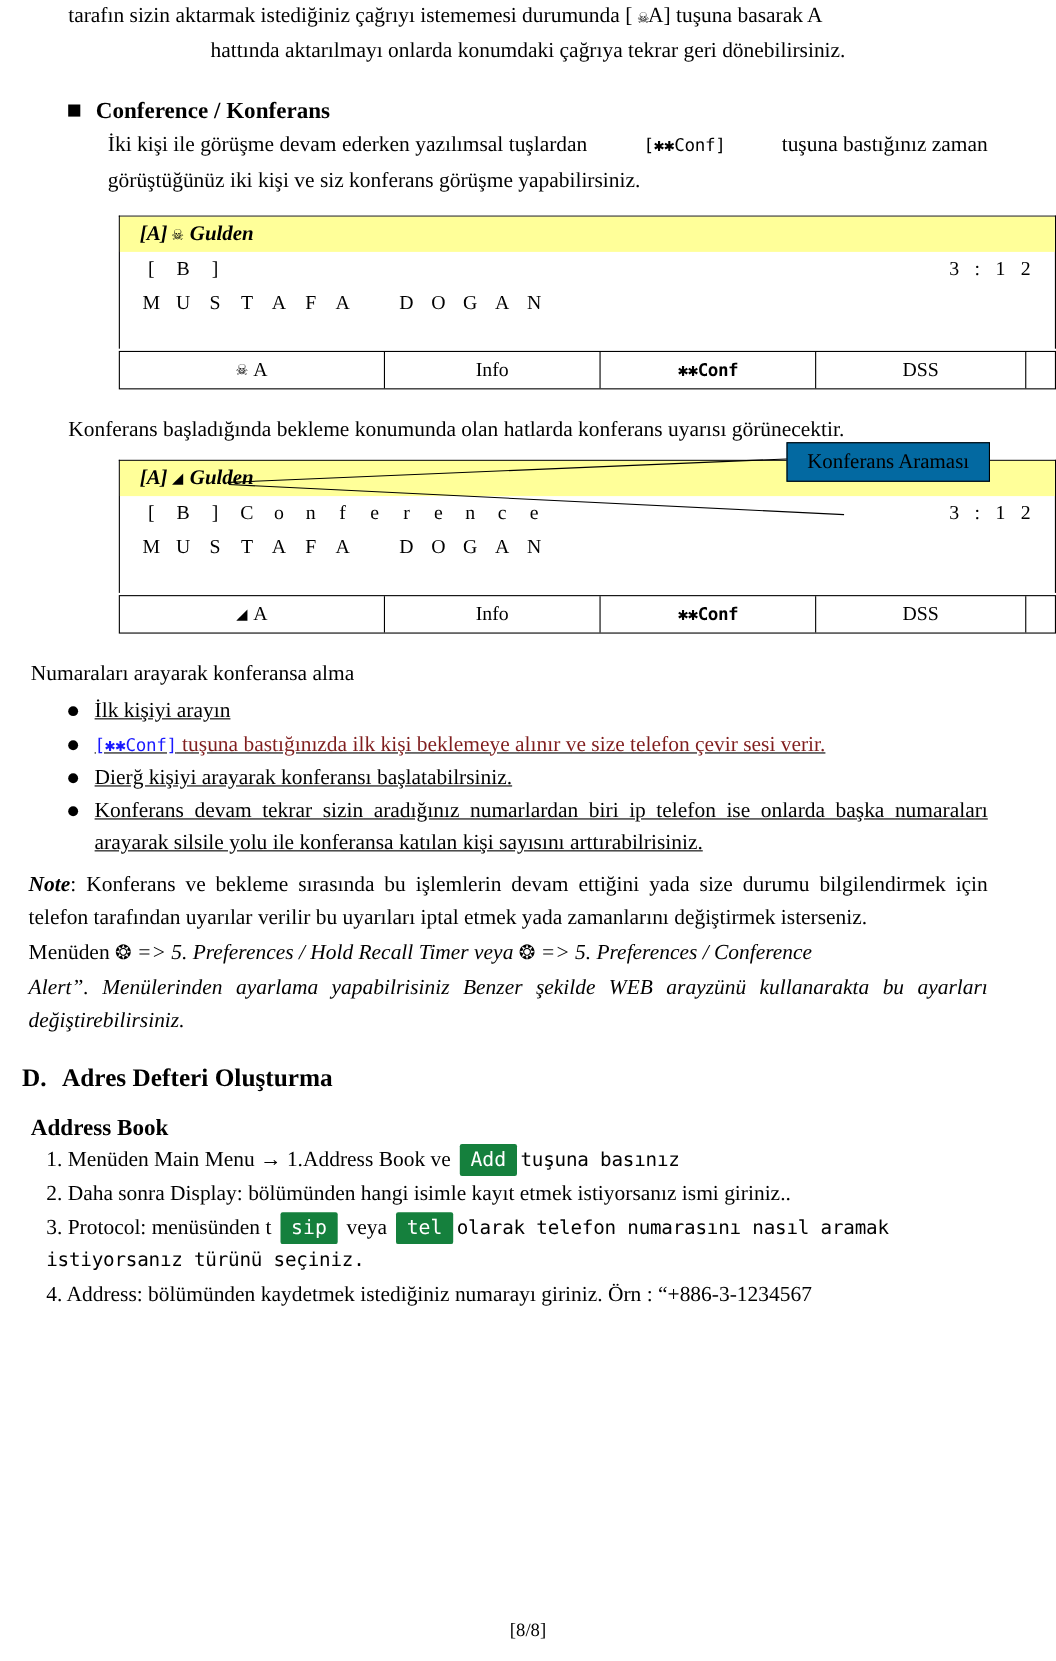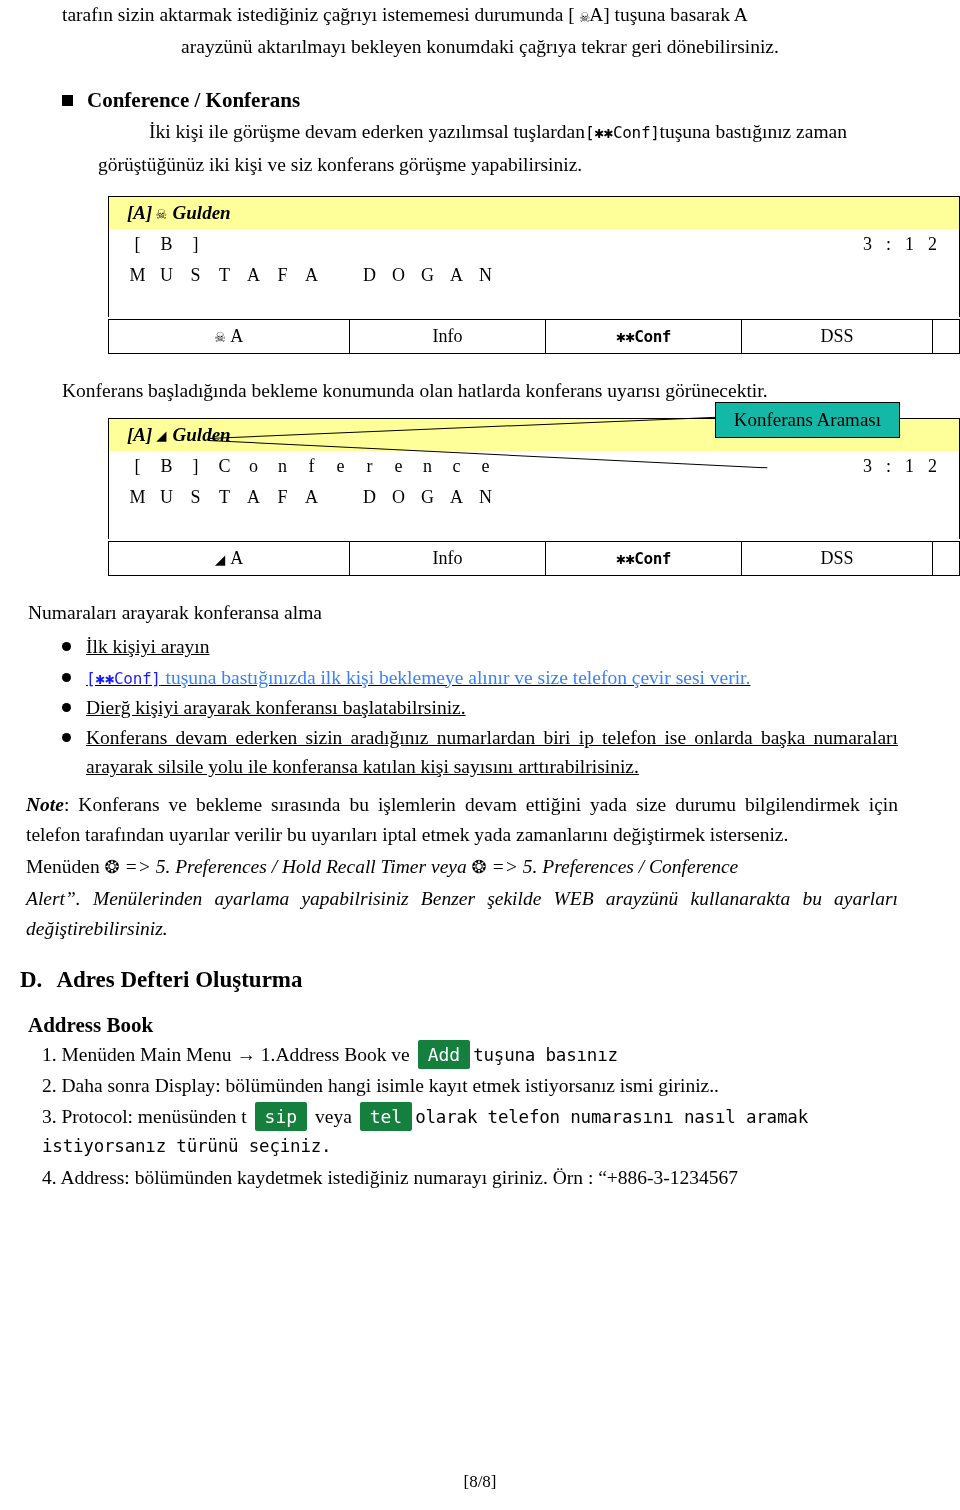--- a/index.html
+++ b/index.html
@@ -150,21 +150,21 @@
     font-weight: bold;
     font-size: 16px;
     letter-spacing: -0.5px;
   }
   
   .callout {
     position: absolute;
     right: 60px;
     top: -16px;
     border: 1px solid #000;
-    background: #14b8a6;
+    background: #0369a1;
     padding: 6px 18px;
     font-size: 19px;
     z-index: 5;
   }
   .callout-line {
     position: absolute;
     background: #000;
     height: 1px;
     transform-origin: left center;
     z-index: 4;
@@ -251,29 +251,29 @@
 </head>
 <body>
 
 <div class="page">
   <div class="content">
 
     <p class="body">
       <span>tarafın sizin aktarmak istediğiniz çağrıyı istememesi durumunda [</span>
       <span class="key-inline">☠</span><span>A]</span><span> tuşuna basarak A</span>
     </p>
-    <p class="body" style="text-align:center;">arayzünü aktarılmayı bekleyen konumdaki çağrıya tekrar geri dönebilirsiniz.</p>
+    <p class="body" style="text-align:center;">hattında aktarılmayı onlarda konumdaki çağrıya tekrar geri dönebilirsiniz.</p>
 
     <div class="sec-head">
       <span class="sq-bullet"></span>
       <span class="sec-head-title">Conference / Konferans</span>
     </div>
 
     <div class="para-block">
-      <p class="body" style="display:flex; justify-content:center; align-items:baseline;">
+      <p class="body" style="display:flex; justify-content:space-between; align-items:baseline;">
         <span>İki kişi ile görüşme devam ederken yazılımsal tuşlardan</span>
         <span class="mono">[✱✱Conf]</span>
         <span>tuşuna bastığınız zaman</span>
       </p>
       <p class="body">görüştüğünüz iki kişi ve siz konferans görüşme yapabilirsiniz.</p>
     </div>
 
     <div class="phone">
       <div class="lcd">
         <div class="lcd-row title">
@@ -408,27 +408,27 @@
         </div>
       </div>
     </div>
 
     <p class="body" style="margin-top:22px; margin-left:-34px;">Numaraları arayarak konferansa alma</p>
     <ul class="dots" style="margin-left:-28px;text-decoration:underline;">
       <li>
         <span>İlk kişiyi arayın</span>
       </li>
       <li>
-        <span class="mono" style="color:#1a1aff;">[✱✱Conf]</span><span style="color:#3b82f6;"> tuşuna bastığınızda ilk kişi beklemeye alınır ve size telefon çevir sesi verir.</span>
+        <span class="mono" style="color:#1a1aff;">[✱✱Conf]</span><span style="color:#7f1d1d;"> tuşuna bastığınızda ilk kişi beklemeye alınır ve size telefon çevir sesi verir.</span>
       </li>
       <li>
         <span>Dierğ kişiyi arayarak konferansı başlatabilrsiniz.</span>
       </li>
       <li>
-        <span>Konferans devam ederken sizin aradığınız numarlardan biri ip telefon ise onlarda başka numaraları arayarak silsile yolu ile konferansa katılan kişi sayısını arttırabilrisiniz.</span>
+        <span>Konferans devam tekrar sizin aradığınız numarlardan biri ip telefon ise onlarda başka numaraları arayarak silsile yolu ile konferansa katılan kişi sayısını arttırabilrisiniz.</span>
       </li>
     </ul>
 
     <p class="body" style="margin-top:8px; margin-left:-36px;">
       <span class="note-label">Note</span><span>:</span>
       <span>Konferans ve bekleme sırasında bu işlemlerin devam ettiğini yada size durumu bilgilendirmek için telefon tarafından uyarılar verilir bu uyarıları iptal etmek yada zamanlarını değiştirmek isterseniz.</span>
     </p>
     <p class="body" style="margin-left:-36px;">
       <span>Menüden</span>
       <span class="wrench">❂</span>

